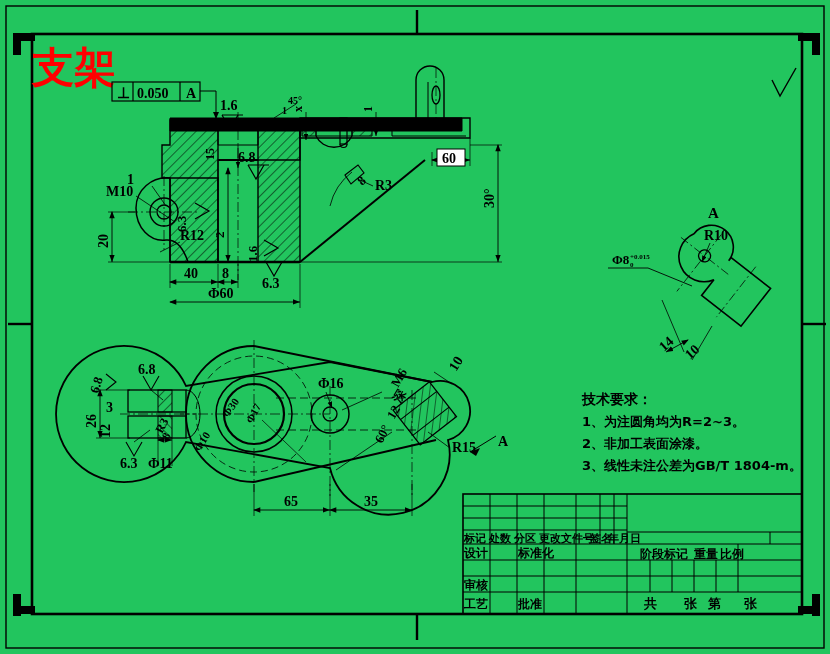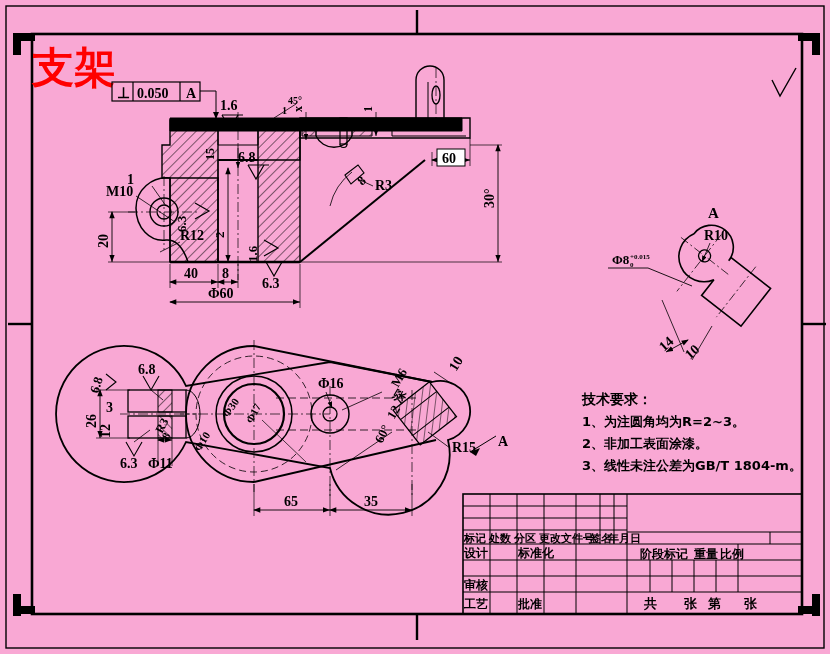--- a/index.html
+++ b/index.html
@@ -1,16 +1,16 @@
 <!DOCTYPE html>
 <html><head>
 <meta charset="utf-8">
 <style>
   html,body{margin:0;padding:0;background:#ffffff;}
-  #page{position:relative;width:830px;height:654px;background:#f9a8d4;
+  #page{position:relative;width:830px;height:654px;background:#22c55e;
         font-family:"Liberation Serif", serif;overflow:hidden;}
   svg{display:block;}
   .lbl{font-family:"Liberation Serif", serif;font-weight:bold;fill:#000;}
 </style>
 </head>
 <body>
 
 <div id="page">
 <svg width="830" height="654" viewBox="0 0 830 654">
   <defs>

